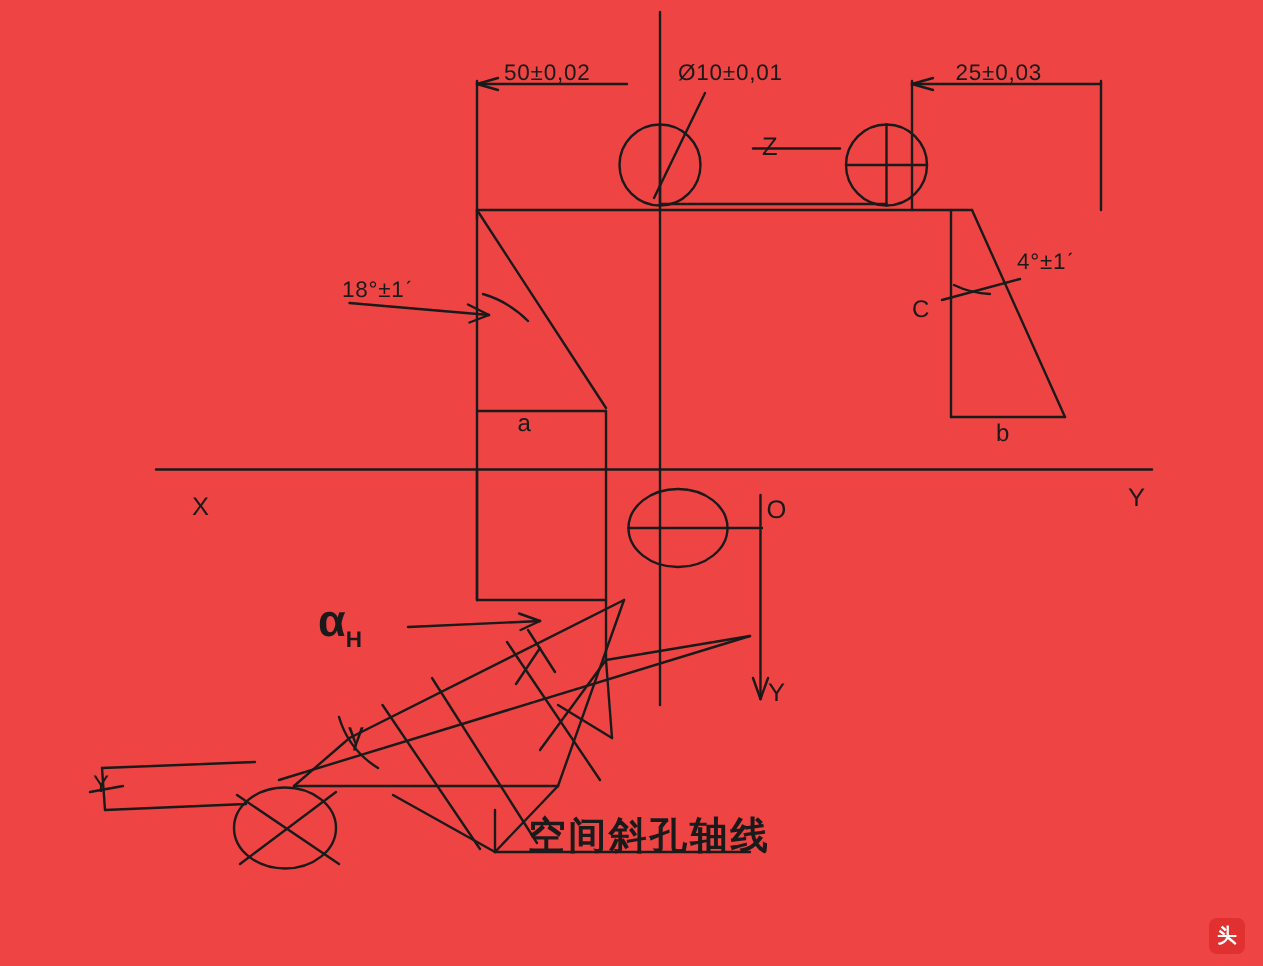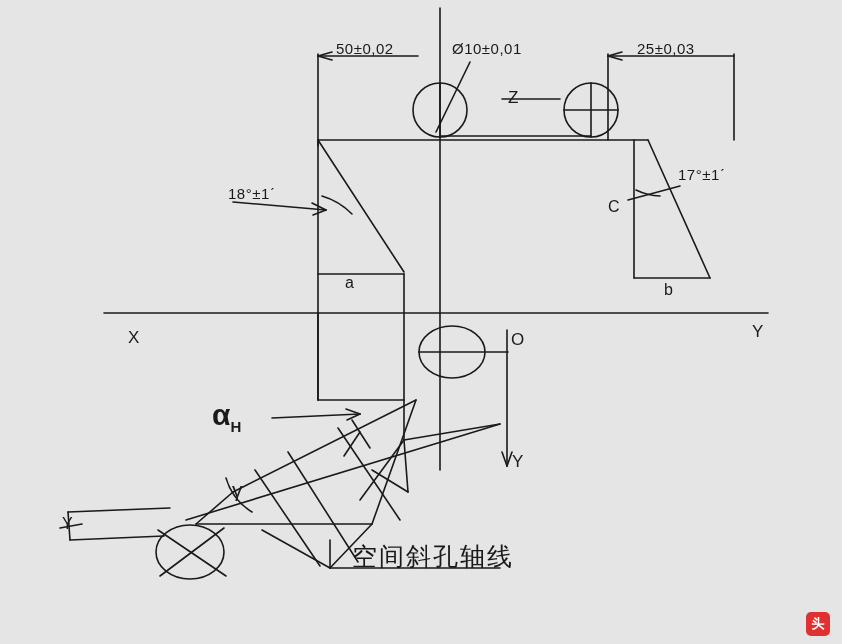--- a/index.html
+++ b/index.html
@@ -7,21 +7,21 @@
     padding: 0;
     background: #ffffff;
   }
   body {
     font-family: "Liberation Sans", sans-serif;
   }
   #canvas {
     position: relative;
     width: 842px;
     height: 644px;
-    background: #e5e5e5;
+    background: #ef4444;
     overflow: hidden;
   }
   #drawing {
     position: absolute;
     top: 0;
     left: 0;
     width: 842px;
     height: 644px;
   }
   .lbl {
@@ -35,21 +35,21 @@
     letter-spacing: 0.5px;
   }
   .axis-lbl {
     font-size: 17px;
   }
   .pt-lbl {
     font-size: 16px;
   }
   .cjk {
     font-size: 25px;
-    font-weight: 400;
+    font-weight: 700;
     letter-spacing: 2px;
   }
   .alpha {
     font-size: 30px;
     font-weight: 700;
   }
   .alpha sub {
     font-size: 15px;
   }
   .gamma {
@@ -217,21 +217,21 @@
       </g>
 
     </g>
   </svg>
 
   <div class="lbl dim" style="left:336px; top:40px;">50±0,02</div>
   <div class="lbl dim" style="left:452px; top:40px;">Ø10±0,01</div>
   <div class="lbl dim" style="left:637px; top:40px;">25±0,03</div>
 
   <div class="lbl dim" style="left:228px; top:185px;">18°±1ˊ</div>
-  <div class="lbl dim" style="left:678px; top:166px;">17°±1ˊ</div>
+  <div class="lbl dim" style="left:678px; top:166px;">4°±1ˊ</div>
 
   <div class="lbl axis-lbl" style="left:508px; top:88px;">Z</div>
   <div class="lbl axis-lbl" style="left:128px; top:328px;">X</div>
   <div class="lbl axis-lbl" style="left:752px; top:322px;">Y</div>
   <div class="lbl axis-lbl" style="left:512px; top:452px;">Y</div>
   <div class="lbl axis-lbl" style="left:511px; top:330px;">O</div>
 
   <div class="lbl pt-lbl" style="left:345px; top:274px;">a</div>
   <div class="lbl pt-lbl" style="left:664px; top:281px;">b</div>
   <div class="lbl pt-lbl" style="left:608px; top:198px;">C</div>

